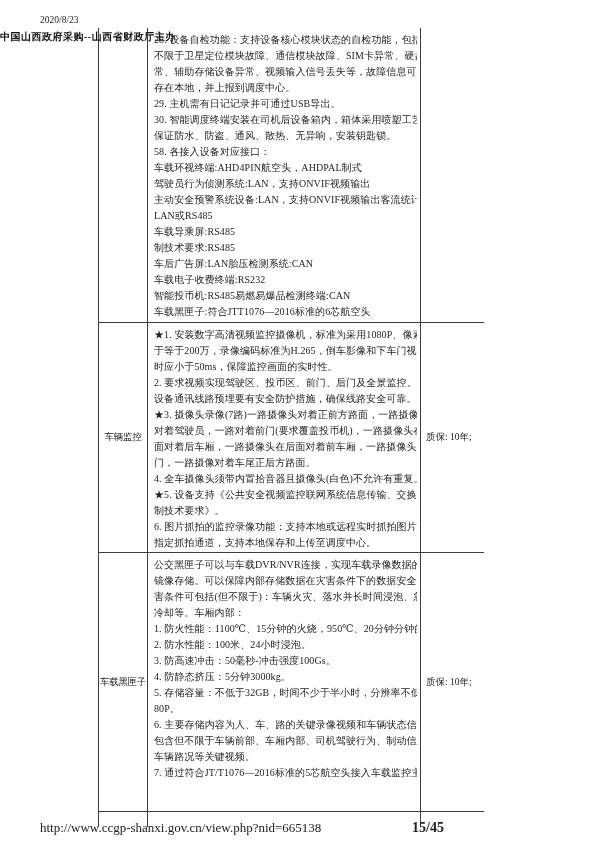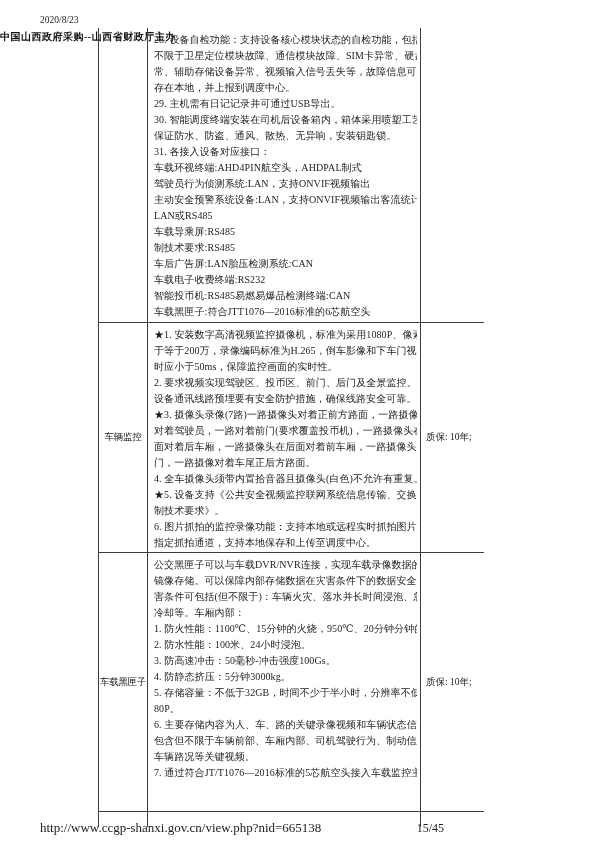--- a/index.html
+++ b/index.html
@@ -57,21 +57,21 @@
   .r3 { height:259px; }
   .rstub { height:15px; }
   
   .ftr-url {
     position:absolute; left:40px; bottom:13px;
     font-size:13px; color:#222; white-space:nowrap;
     font-family:"Liberation Serif","DejaVu Serif",serif;
   }
   .ftr-page {
     position:absolute; right:40px; bottom:13px;
-    font-size:12px; color:#222; white-space:nowrap;
+    font-size:14px; color:#222; white-space:nowrap;font-weight:bold;
   }
 </style>
 </head>
 <body>
 
 <div class="page">
 
   <div class="hdr-date">2020/8/23</div>
   <div class="hdr-title">中国山西政府采购--山西省财政厅主办</div>
 
@@ -80,21 +80,21 @@
     <div class="trow r1">
       <div class="tcell cell-label"></div>
       <div class="tcell cell-content">
           <div class="tline">28. 设备自检功能：支持设备核心模块状态的自检功能，包括但</div>
           <div class="tline">不限于卫星定位模块故障、通信模块故障、SIM卡异常、硬盘异</div>
           <div class="tline">常、辅助存储设备异常、视频输入信号丢失等，故障信息可以保</div>
           <div class="tline">存在本地，并上报到调度中心。</div>
           <div class="tline">29. 主机需有日记记录并可通过USB导出。</div>
           <div class="tline">30. 智能调度终端安装在司机后设备箱内，箱体采用喷塑工艺，</div>
           <div class="tline">保证防水、防盗、通风、散热、无异响，安装钥匙锁。</div>
-          <div class="tline">31. 各接入设备对应接口：</div>
+          <div class="tline">58. 各接入设备对应接口：</div>
           <div class="tline">车载环视终端:AHD4PIN航空头，AHDPAL制式</div>
           <div class="tline">驾驶员行为侦测系统:LAN，支持ONVIF视频输出</div>
           <div class="tline">主动安全预警系统设备:LAN，支持ONVIF视频输出客流统计设备:</div>
           <div class="tline">LAN或RS485</div>
           <div class="tline">车载导乘屏:RS485</div>
           <div class="tline">制技术要求:RS485</div>
           <div class="tline">车后广告屏:LAN胎压检测系统:CAN</div>
           <div class="tline">车载电子收费终端:RS232</div>
           <div class="tline">智能投币机:RS485易燃易爆品检测终端:CAN</div>
           <div class="tline">车载黑匣子:符合JTT1076—2016标准的6芯航空头</div>

